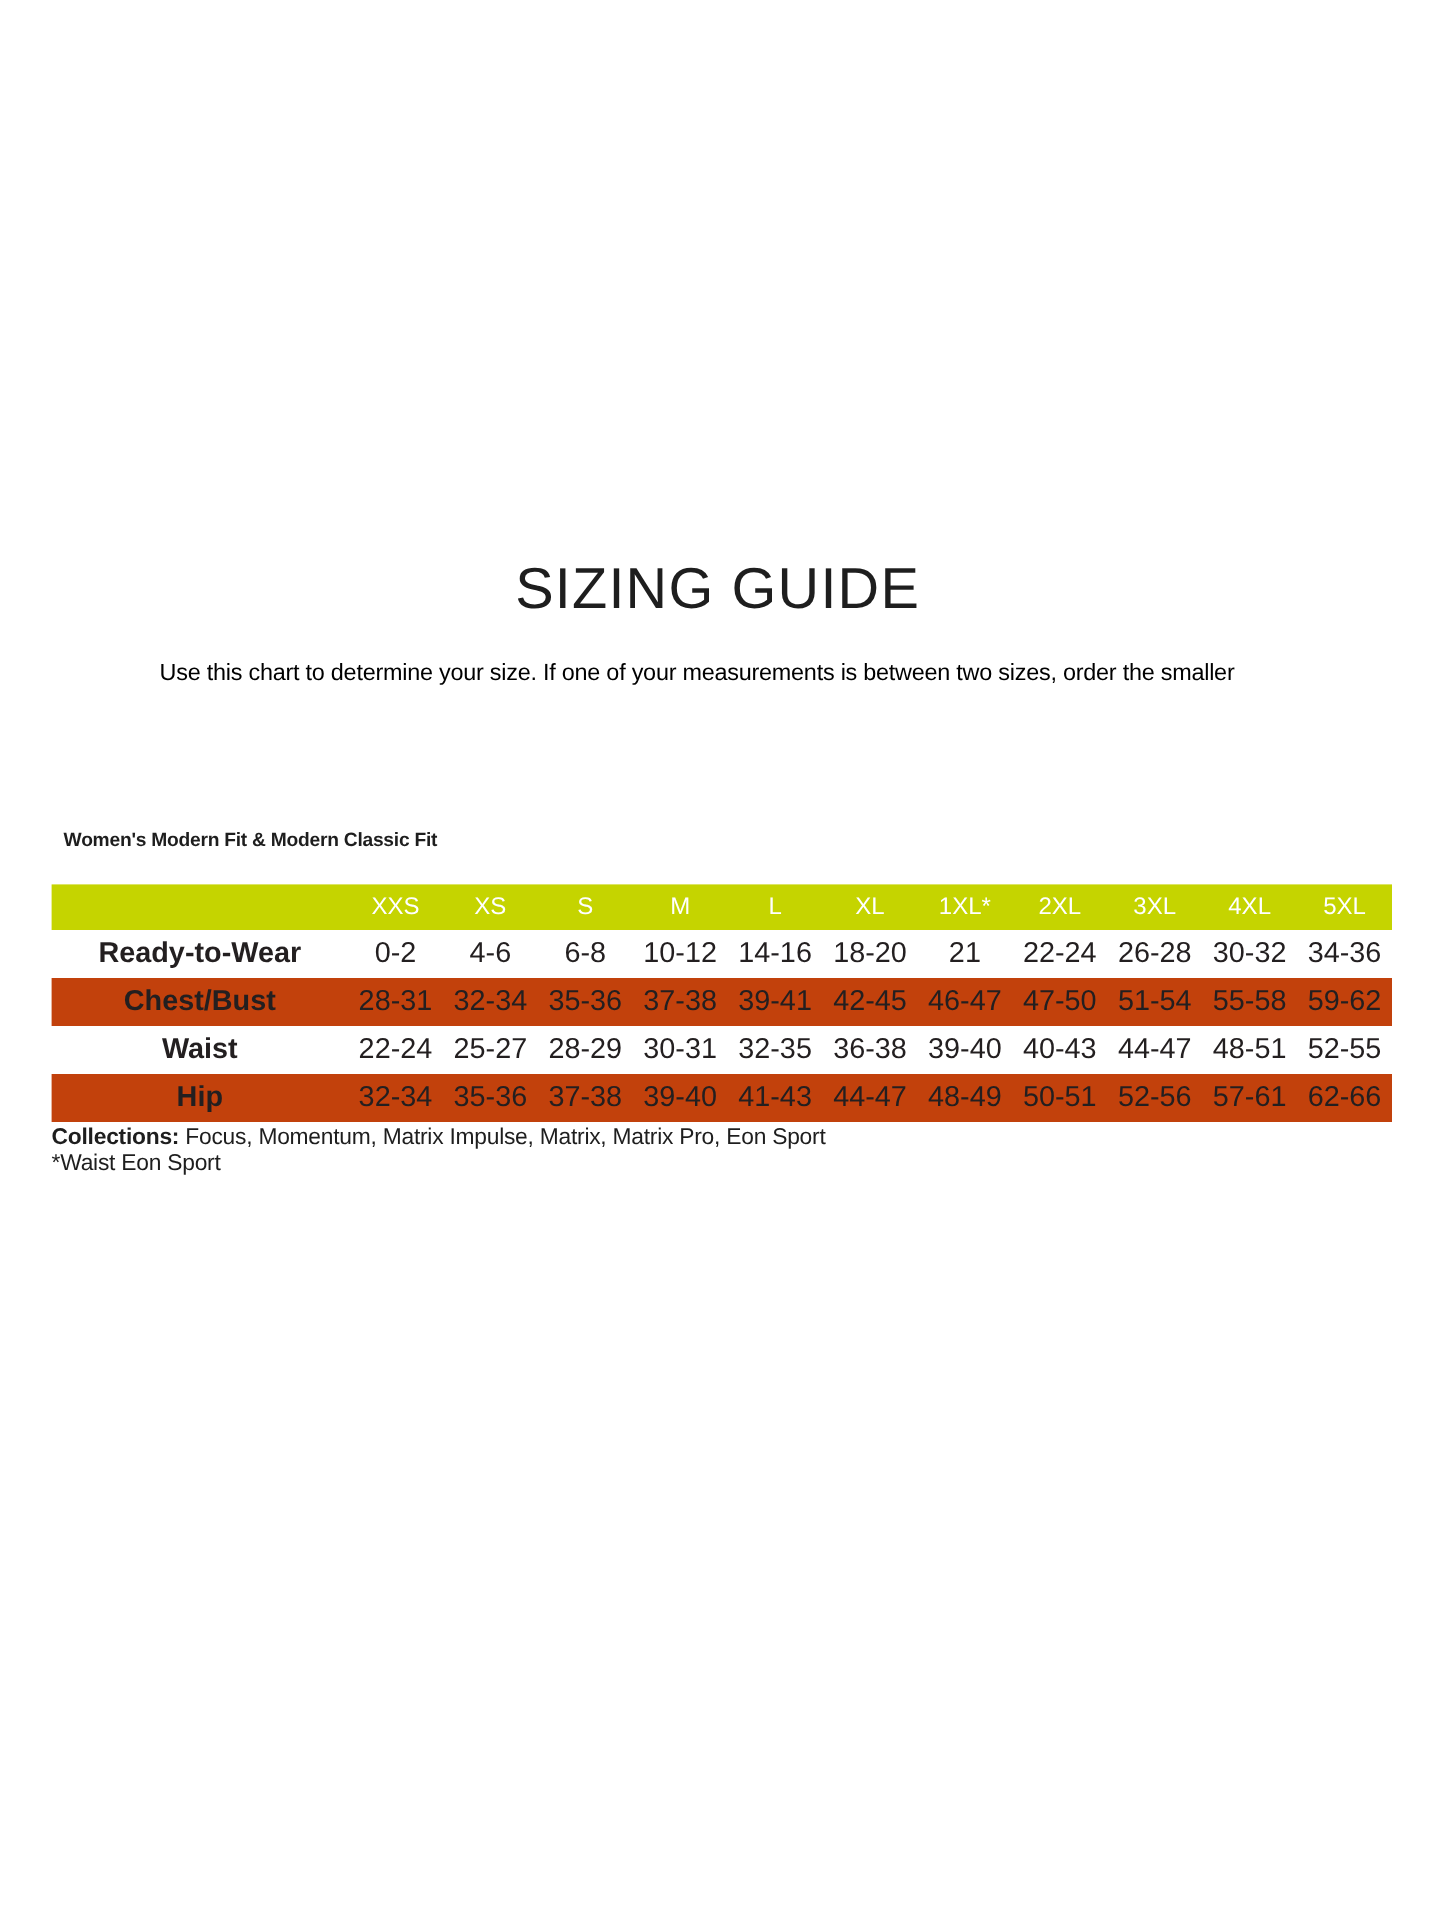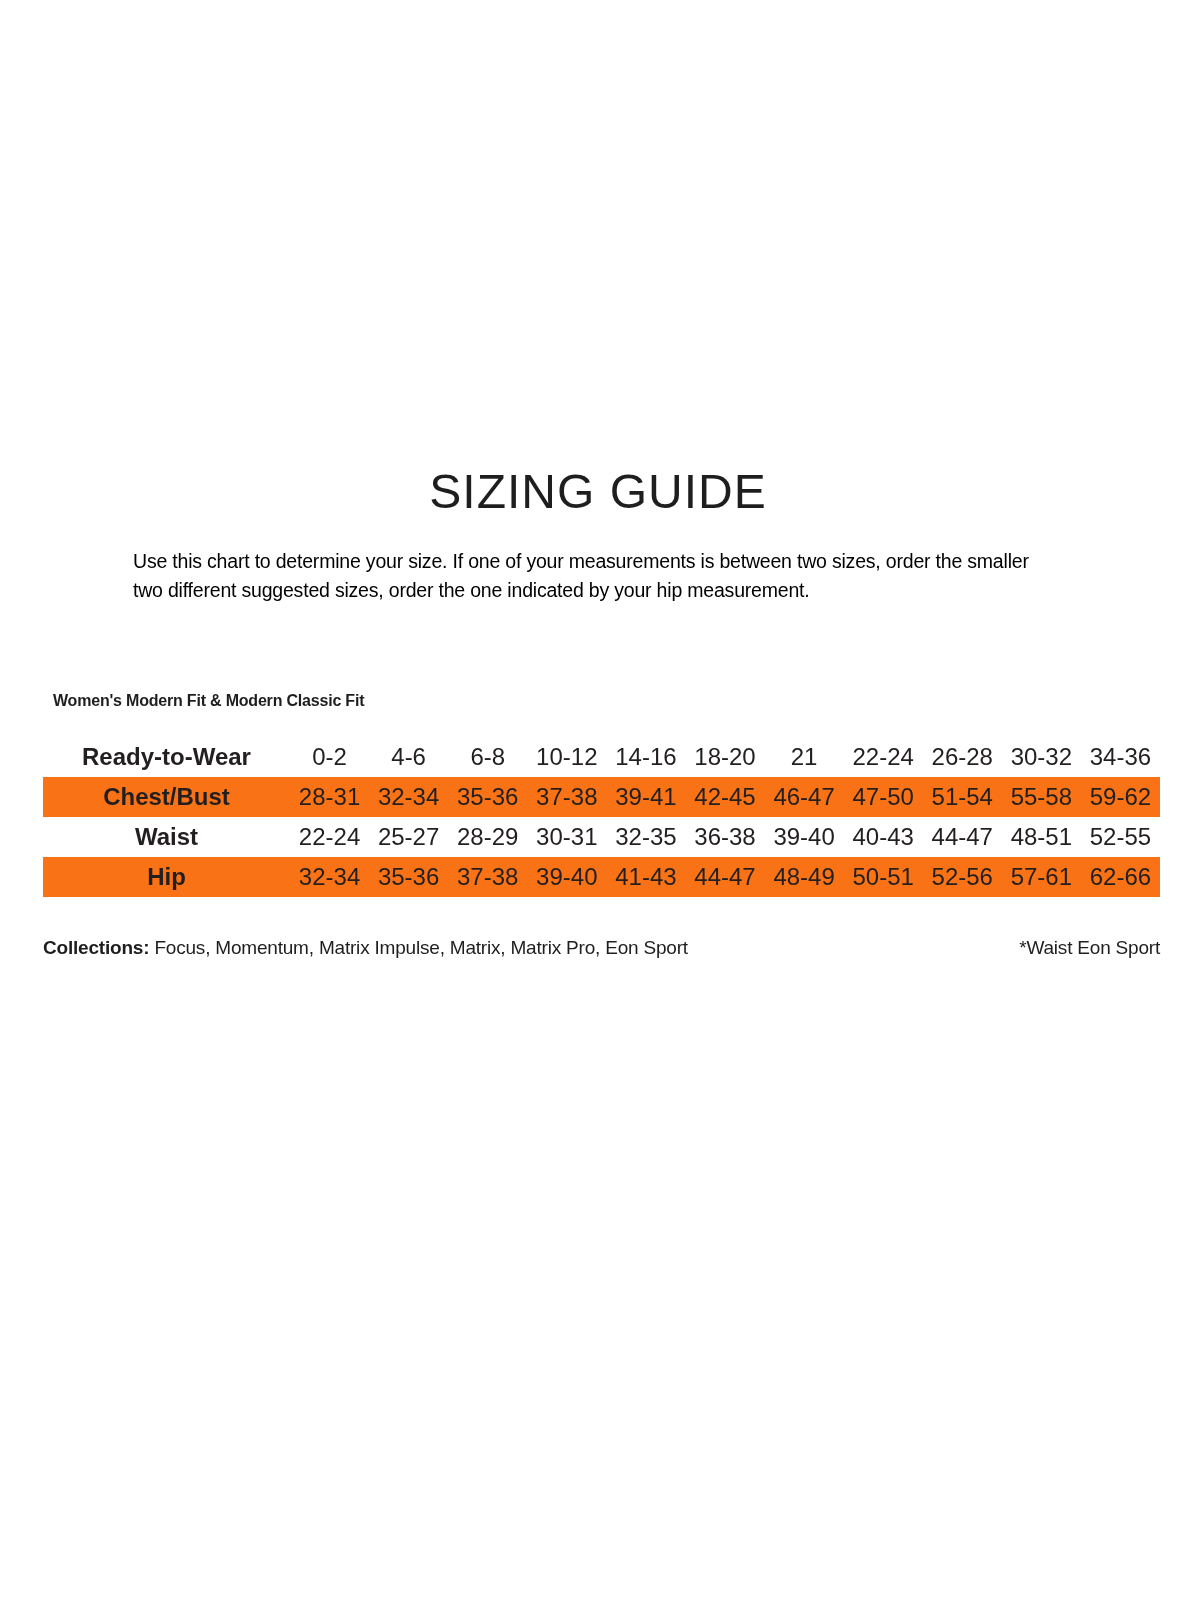--- a/index.html
+++ b/index.html
@@ -57,53 +57,67 @@
     align-items: center;
     height: 40px;
     font-size: 24px;
   }
   .t-row.head {
     height: 38px;
     background: #c5d400;
     color: #ffffff;
     font-size: 20px;
   }
-  .t-row.alt { background: #f97316; }
+  .t-row.alt { background: #c2410c; }
   .t-cell { text-align: center; white-space: nowrap; }
   .t-label { text-align: center; font-weight: 700; }
   .collections-line {
     position: absolute;
     top: 937px;
     left: 43px;
     width: 1117px;
     display: flex;
     justify-content: space-between;
     align-items: baseline;
     font-size: 19px;
     letter-spacing: -0.2px;
     color: #1e1e1e;
+    flex-direction: column;
   }
   .collections-line .bold { font-weight: 700; }
 </style>
 </head>
 <body>
 
 <div class="page">
 
   <h1 class="main-title">SIZING GUIDE</h1>
 
   <div class="intro">
     <div>Use this chart to determine your size. If one of your measurements is between two sizes, order the smaller</div>
-    <div>two different suggested sizes, order the one indicated by your hip measurement.</div>
   </div>
 
   <h2 class="section-heading">Women's Modern Fit &amp; Modern Classic Fit</h2>
 
   <div class="size-table">
 
+    <div class="t-row head">
+      <div class="t-cell"></div>
+      <div class="t-cell">XXS</div>
+      <div class="t-cell">XS</div>
+      <div class="t-cell">S</div>
+      <div class="t-cell">M</div>
+      <div class="t-cell">L</div>
+      <div class="t-cell">XL</div>
+      <div class="t-cell">1XL*</div>
+      <div class="t-cell">2XL</div>
+      <div class="t-cell">3XL</div>
+      <div class="t-cell">4XL</div>
+      <div class="t-cell">5XL</div>
+    </div>
 
     <div class="t-row">
       <div class="t-label">Ready-to-Wear</div>
       <div class="t-cell">0-2</div>
       <div class="t-cell">4-6</div>
       <div class="t-cell">6-8</div>
       <div class="t-cell">10-12</div>
       <div class="t-cell">14-16</div>
       <div class="t-cell">18-20</div>
       <div class="t-cell">21</div>

